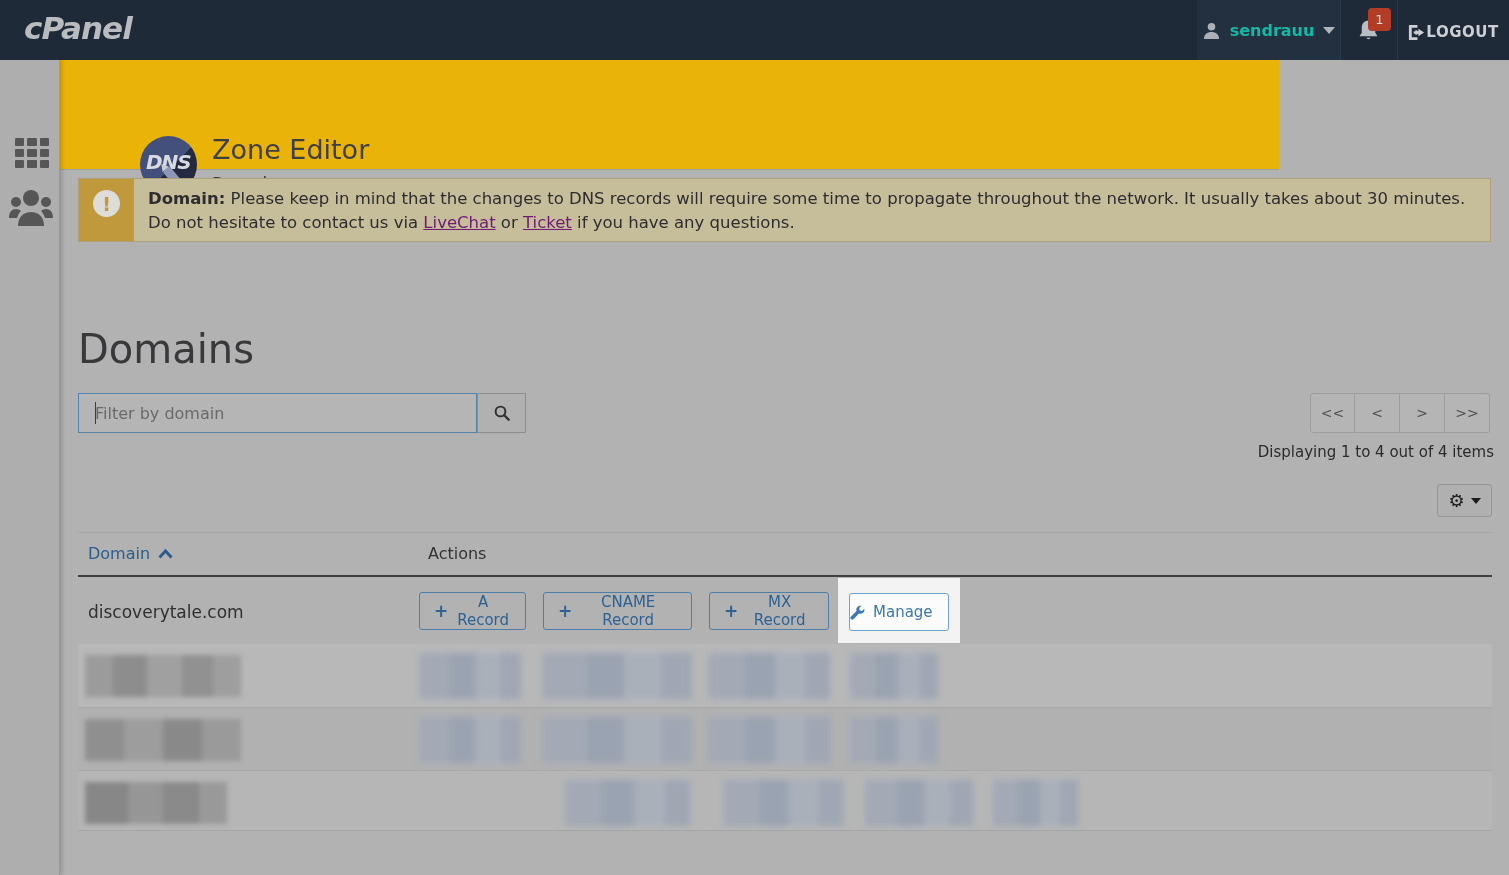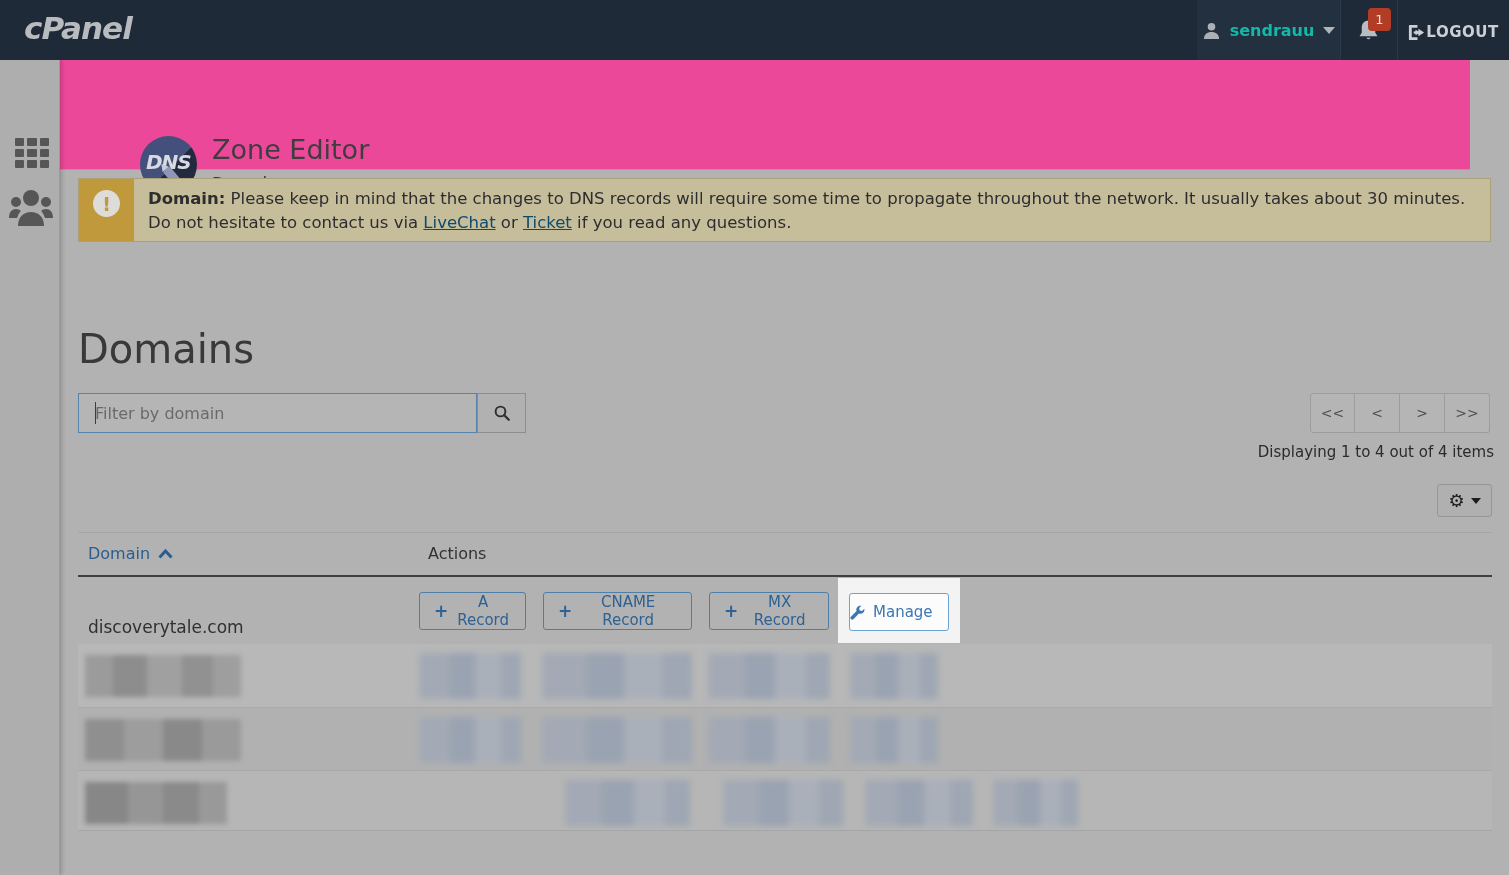--- a/index.html
+++ b/index.html
@@ -30,21 +30,21 @@
 
   
   .sidebar { position:absolute; left:0; top:60px; width:60px; height:815px; background:#aeaeae;
              border-right:1px solid #9a9a9a; box-shadow:2px 0 4px rgba(0,0,0,0.18); z-index:20; }
   .grid-icon { position:absolute; left:15px; top:78px; width:34px; height:30px;
                display:grid; grid-template-columns:repeat(3,1fr); gap:3px; cursor:pointer; }
   .grid-icon i { background:#565656; border-radius:1px; }
   .people-icon { position:absolute; left:8px; top:128px; cursor:pointer; }
 
   
-  .app-header { position:absolute; left:60px; top:60px; width:1410px; height:110px; background:#ec4899;
+  .app-header { position:absolute; left:60px; top:60px; width:1219px; height:110px; background:#eab308;
                 border-bottom:1px solid #9f9f9f; }
   .dns-badge { position:absolute; left:80px; top:76px; width:57px; height:57px; border-radius:50%;
                background:linear-gradient(135deg,#44507c 55%,#232a40 55%); overflow:hidden; }
   .dns-badge .dns-txt { position:absolute; left:6px; top:14px; color:#d8dae2; font-weight:bold; font-style:italic;
                         font-size:20px; letter-spacing:-1px; }
   .pencil { position:absolute; left:30px; top:30px; width:9px; height:26px; background:#8e97b8;
             transform:rotate(-40deg); border-radius:2px; }
   .pencil:before { content:""; position:absolute; left:0; top:-7px; width:0; height:0;
                    border-left:4.5px solid transparent; border-right:4.5px solid transparent;
                    border-bottom:7px solid #c9ccd6; }
@@ -53,21 +53,21 @@
 
   
   .warning { position:absolute; left:78px; top:178px; width:1413px; height:64px; background:#c6bd9b;
              border:1px solid #aba077; display:flex; }
   .warning-strip { width:55px; height:100%; background:#c0993c; flex:none; display:flex; align-items:flex-start;
                    justify-content:center; padding-top:11px; }
   .warn-circle { width:27px; height:27px; border-radius:50%; background:#dddcd8; color:#c0993c; font-weight:bold;
                  font-size:19px; display:flex; align-items:center; justify-content:center; }
   .warning-body { padding:8px 14px; font-size:16.5px; color:#2d2d2f; line-height:23.5px; }
   .warning-body b { font-weight:700; }
-  a.lnk { color:#0c4a6e; text-decoration:underline; cursor:pointer; }
+  a.lnk { color:#701a75; text-decoration:underline; cursor:pointer; }
 
   
   .intro { position:absolute; left:78px; top:271px; width:1413px; font-size:16.5px; color:#2d2d2f; }
 
   
   .domains-h1 { position:absolute; left:78px; top:326px; font-size:40px; font-weight:400; color:#39393b; }
   .filter-input { position:absolute; left:78px; top:393px; width:399px; height:40px; background:#b5b5b5;
                   border:1px solid #5585ad; font-size:16px; color:#333; padding:0 16px;
                   font-family:"DejaVu Sans","Liberation Sans",sans-serif; outline:none; }
   .filter-input::placeholder { color:#6a6a6a; opacity:1; }
@@ -87,21 +87,21 @@
   .gear-caret { width:0; height:0; border-left:5px solid transparent; border-right:5px solid transparent;
                 border-top:6px solid #1c1c1c; }
 
   
   .tbl-head { position:absolute; left:78px; top:532px; width:1414px; height:45px;
               border-top:1px solid #a6a6a6; border-bottom:2px solid #3f3f3f; }
   .col-domain { position:absolute; left:10px; top:11px; font-size:16px; color:#2c5d8c; cursor:pointer;
                 display:flex; align-items:center; gap:8px; }
   .col-actions { position:absolute; left:350px; top:11px; font-size:16px; color:#333; }
   .row1 { position:absolute; left:78px; top:577px; width:1414px; height:67px; background:#b2b2b2; }
-  .row1 .domain-cell { position:absolute; left:10px; top:40px; font-size:17px; color:#303032; }
+  .row1 .domain-cell { position:absolute; left:10px; top:25px; font-size:17px; color:#303032; }
   .rec-btn { position:absolute; top:15px; height:38px; background:transparent; border:1px solid #4e7fa9;
              border-radius:3px; color:#2e6295; font-size:15px; display:flex; align-items:center; justify-content:center;
              gap:7px; cursor:pointer; font-family:inherit; padding:0 14px; }
   .rec-btn .plus { font-weight:bold; font-size:17px; margin-top:-1px; }
   .highlight-box { position:absolute; left:760px; top:1px; width:122px; height:65px; background:#f3f3f3; }
   .manage-btn { position:absolute; left:11px; top:15px; width:100px; height:38px; background:#fcfcfc;
                 border:1px solid #6fa3cf; border-radius:3px; color:#3a77b5; font-size:15px;
                 display:flex; align-items:center; justify-content:flex-start; gap:8px; cursor:pointer; font-family:inherit; }
 
   .redacted-row { position:absolute; left:78px; width:1414px; }
@@ -188,21 +188,21 @@
     <div class="app-title">Zone Editor</div>
     <div class="app-subtitle">Domains</div>
   </div>
 
   <div class="warning">
     <div class="warning-strip">
       <div class="warn-circle">!</div>
     </div>
     <div class="warning-body">
       <b>Domain:</b><span> Please keep in mind that the changes to DNS records will require some time to propagate throughout the network. It usually takes about 30 minutes.</span><br>
-      <span>Do not hesitate to contact us via </span><a class="lnk">LiveChat</a><span> or </span><a class="lnk">Ticket</a><span> if you read any questions.</span>
+      <span>Do not hesitate to contact us via </span><a class="lnk">LiveChat</a><span> or </span><a class="lnk">Ticket</a><span> if you have any questions.</span>
     </div>
   </div>
 
 
   <h1 class="domains-h1">Domains</h1>
 
   <input class="filter-input" type="text" placeholder="Filter by domain" style="">
   <div class="caret-line"></div>
 
   <button class="search-btn">

